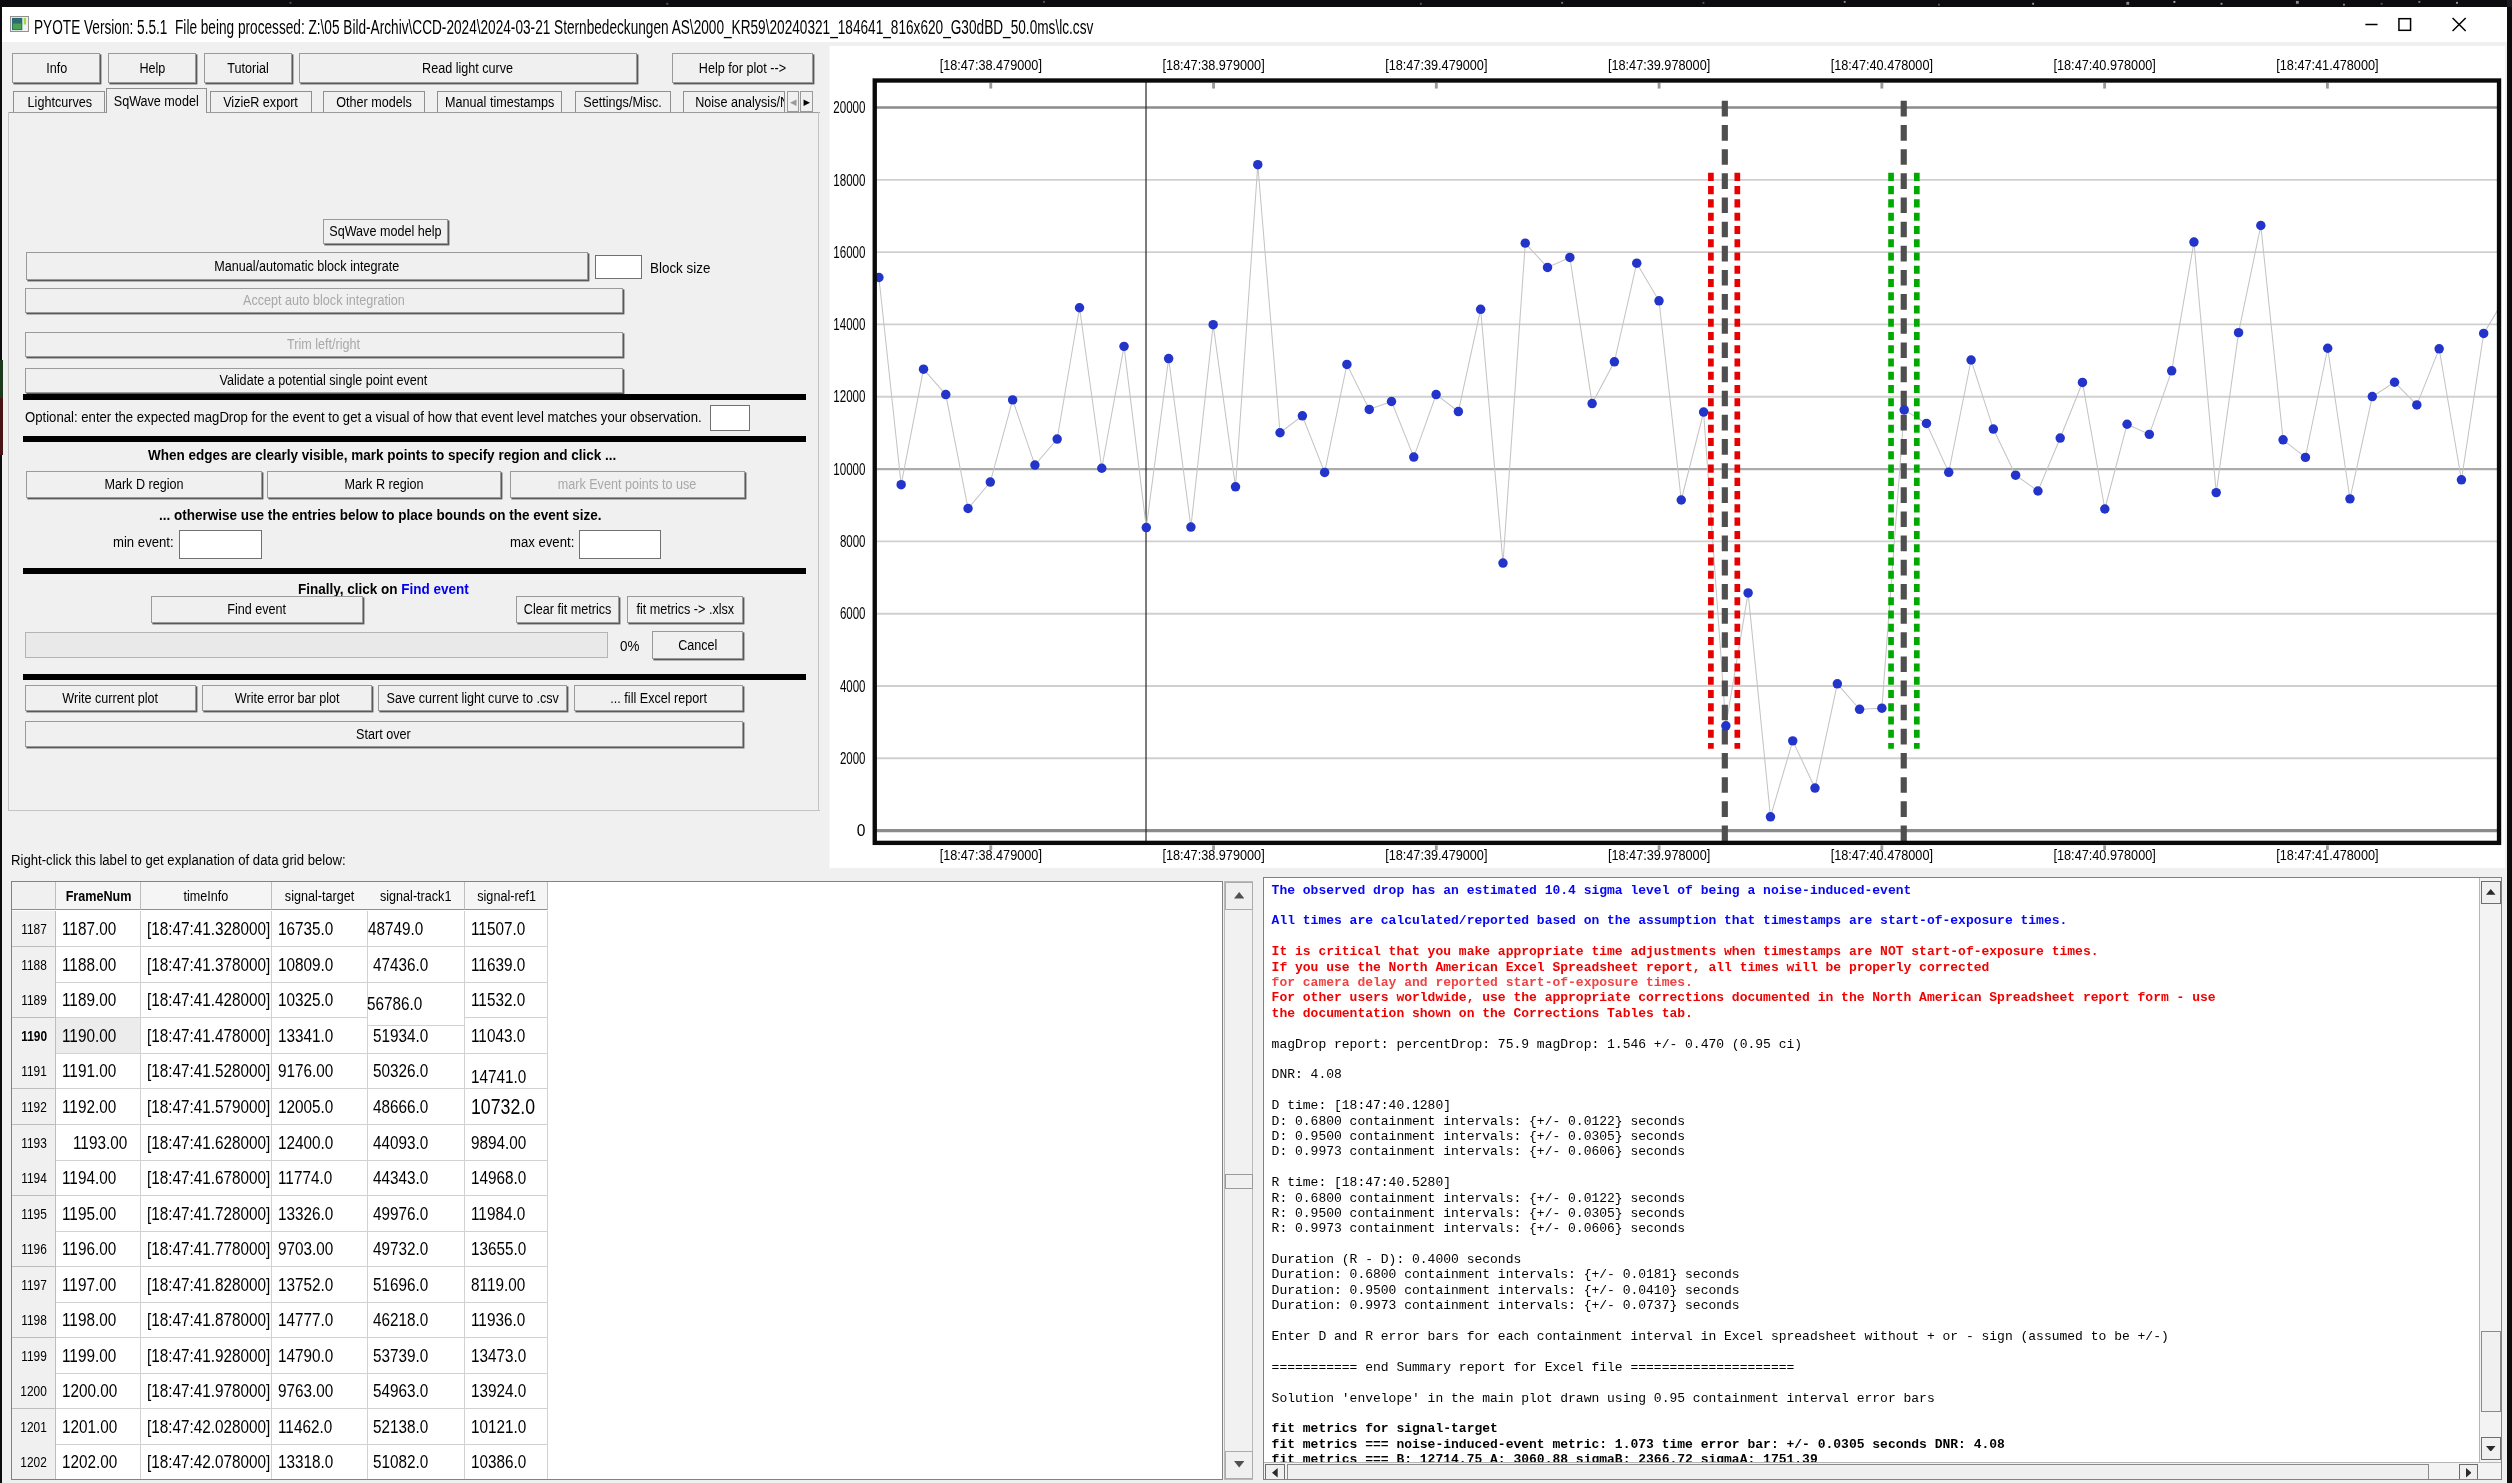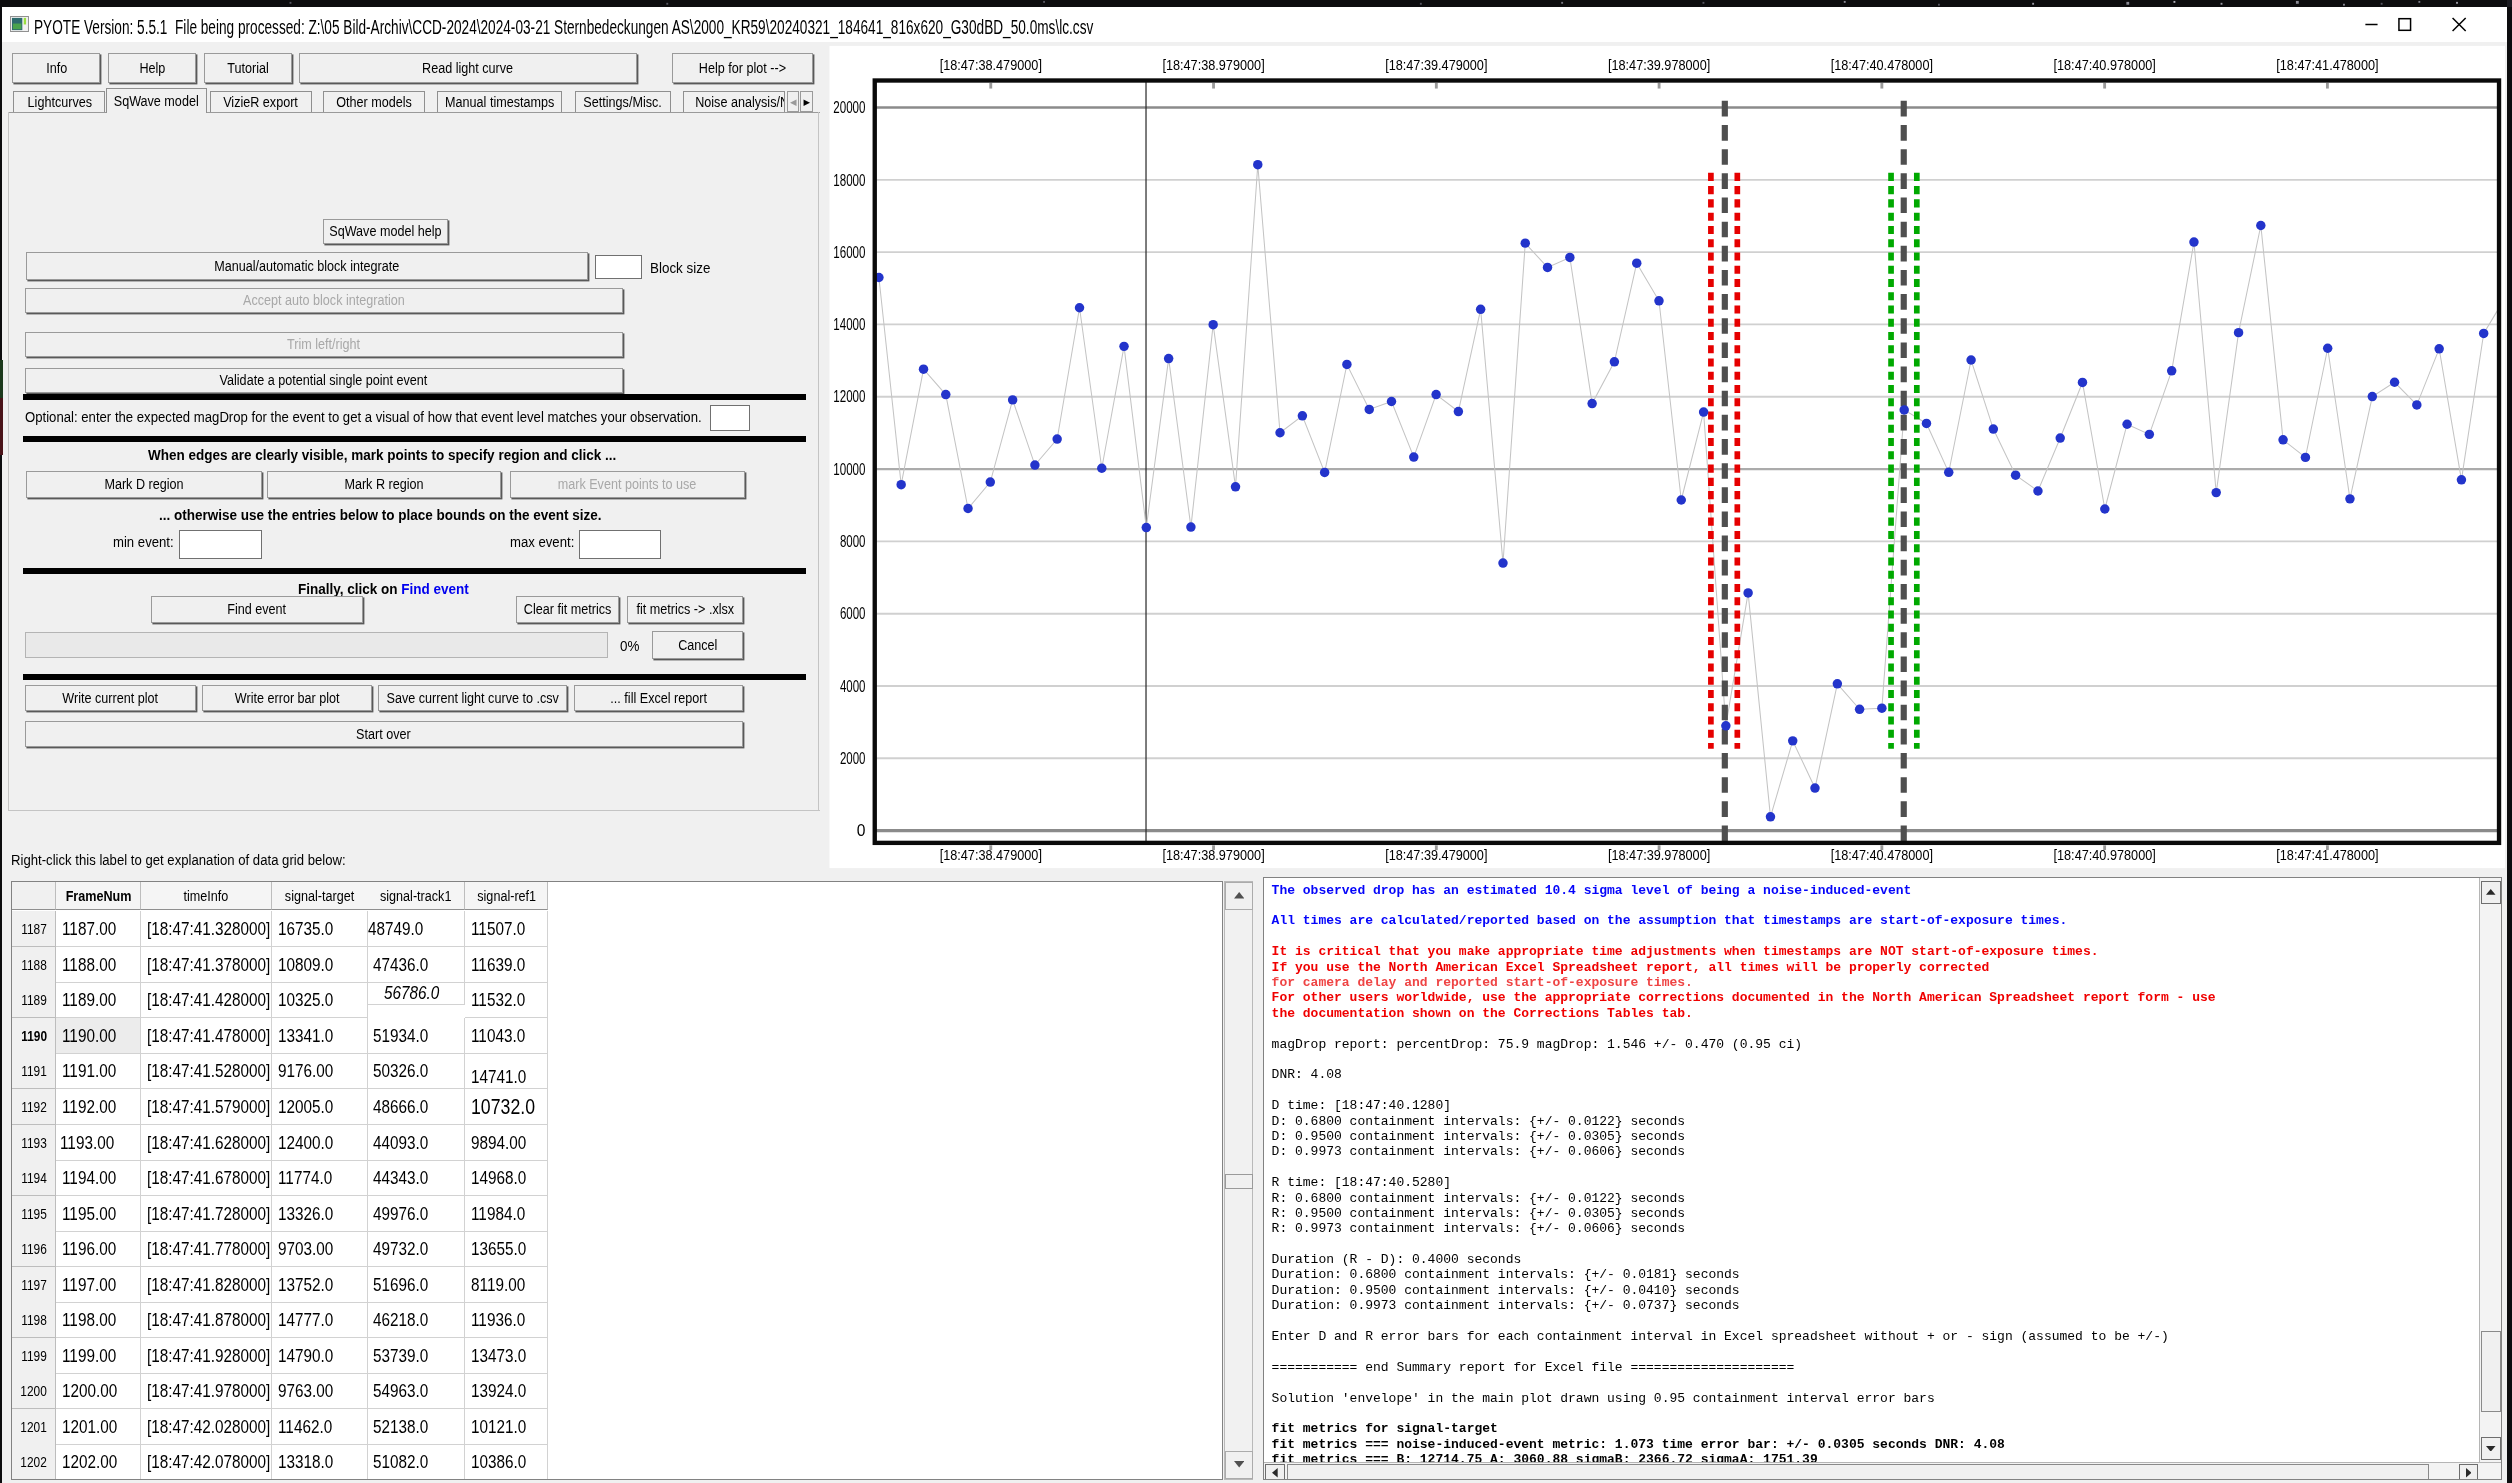--- a/index.html
+++ b/index.html
@@ -387,21 +387,21 @@
     </div>
   <div class="abs" style="left:44px;top:100px;width:85px;height:36px;border-right:0.9px solid #d2d2d2;border-bottom:0.9px solid #d2d2d2;display:flex;align-items:center;font-size:19px;padding-left:5.7px;">
       <span style="display:inline-block;transform:scaleX(0.805);transform-origin:left center;white-space:nowrap;">1189.00</span>
     </div>
   <div class="abs" style="left:129px;top:100px;width:131px;height:36px;border-right:0.9px solid #d2d2d2;border-bottom:0.9px solid #d2d2d2;display:flex;align-items:center;font-size:19px;padding-left:5.7px;">
       <span style="display:inline-block;transform:scaleX(0.805);transform-origin:left center;white-space:nowrap;">[18:47:41.428000]</span>
     </div>
   <div class="abs" style="left:260px;top:100px;width:96px;height:36px;border-right:0.9px solid #d2d2d2;border-bottom:0.9px solid #d2d2d2;display:flex;align-items:center;font-size:19px;padding-left:5.7px;">
       <span style="display:inline-block;transform:scaleX(0.805);transform-origin:left center;white-space:nowrap;">10325.0</span>
     </div>
-  <div class="abs" style="left:355px;top:100px;width:98px;height:23px;border-right:0.9px solid #d2d2d2;border-bottom:0.9px solid #d2d2d2;display:flex;align-items:center;font-size:19px;padding-left:17px;font-style:italic;">
+  <div class="abs" style="left:355px;top:100px;width:98px;height:44px;border-right:0.9px solid #d2d2d2;border-bottom:0.9px solid #d2d2d2;display:flex;align-items:center;font-size:19px;padding-left:0;">
       <span style="display:inline-block;transform:scaleX(0.805);transform-origin:left center;white-space:nowrap;">56786.0</span>
     </div>
   <div class="abs" style="left:453px;top:100px;width:83px;height:36px;border-right:0.9px solid #d2d2d2;border-bottom:0.9px solid #d2d2d2;display:flex;align-items:center;font-size:19px;padding-left:5.7px;">
       <span style="display:inline-block;transform:scaleX(0.805);transform-origin:left center;white-space:nowrap;">11532.0</span>
     </div>
   <div class="abs" style="left:0;top:136px;width:44px;height:36px;background:#f0f0f0;border-right:0.9px solid #bdbdbd;border-bottom:0.9px solid #bdbdbd;font-weight:bold;display:flex;align-items:center;justify-content:center;font-size:14px;">
       <span style="display:inline-block;transform:scaleX(0.85);transform-origin:center;">1190</span>
     </div>
   <div class="abs" style="left:44px;top:136px;width:85px;height:36px;border-right:0.9px solid #d2d2d2;border-bottom:0.9px solid #d2d2d2;background:#ececec;display:flex;align-items:center;font-size:19px;padding-left:5.7px;">
       <span style="display:inline-block;transform:scaleX(0.805);transform-origin:left center;white-space:nowrap;">1190.00</span>
@@ -450,21 +450,21 @@
     </div>
   <div class="abs" style="left:355px;top:207px;width:98px;height:36px;border-right:0.9px solid #d2d2d2;border-bottom:0.9px solid #d2d2d2;display:flex;align-items:center;font-size:19px;padding-left:5.7px;">
       <span style="display:inline-block;transform:scaleX(0.805);transform-origin:left center;white-space:nowrap;">48666.0</span>
     </div>
   <div class="abs" style="left:453px;top:207px;width:83px;height:36px;border-right:0.9px solid #d2d2d2;border-bottom:0.9px solid #d2d2d2;display:flex;align-items:center;font-size:22px;padding-left:5.7px;">
       <span style="display:inline-block;transform:scaleX(0.805);transform-origin:left center;white-space:nowrap;">10732.0</span>
     </div>
   <div class="abs" style="left:0;top:243px;width:44px;height:36px;background:#f0f0f0;border-right:0.9px solid #bdbdbd;border-bottom:0.9px solid #bdbdbd;display:flex;align-items:center;justify-content:center;font-size:14px;">
       <span style="display:inline-block;transform:scaleX(0.85);transform-origin:center;">1193</span>
     </div>
-  <div class="abs" style="left:44px;top:243px;width:85px;height:36px;border-right:0.9px solid #d2d2d2;border-bottom:0.9px solid #d2d2d2;display:flex;align-items:center;font-size:19px;padding-left:4px;">
+  <div class="abs" style="left:44px;top:243px;width:85px;height:36px;border-right:0.9px solid #d2d2d2;border-bottom:0.9px solid #d2d2d2;display:flex;align-items:center;font-size:19px;padding-left:17px;">
       <span style="display:inline-block;transform:scaleX(0.805);transform-origin:left center;white-space:nowrap;">1193.00</span>
     </div>
   <div class="abs" style="left:129px;top:243px;width:131px;height:36px;border-right:0.9px solid #d2d2d2;border-bottom:0.9px solid #d2d2d2;display:flex;align-items:center;font-size:19px;padding-left:5.7px;">
       <span style="display:inline-block;transform:scaleX(0.805);transform-origin:left center;white-space:nowrap;">[18:47:41.628000]</span>
     </div>
   <div class="abs" style="left:260px;top:243px;width:96px;height:36px;border-right:0.9px solid #d2d2d2;border-bottom:0.9px solid #d2d2d2;display:flex;align-items:center;font-size:19px;padding-left:5.7px;">
       <span style="display:inline-block;transform:scaleX(0.805);transform-origin:left center;white-space:nowrap;">12400.0</span>
     </div>
   <div class="abs" style="left:355px;top:243px;width:98px;height:36px;border-right:0.9px solid #d2d2d2;border-bottom:0.9px solid #d2d2d2;display:flex;align-items:center;font-size:19px;padding-left:5.7px;">
       <span style="display:inline-block;transform:scaleX(0.805);transform-origin:left center;white-space:nowrap;">44093.0</span>

